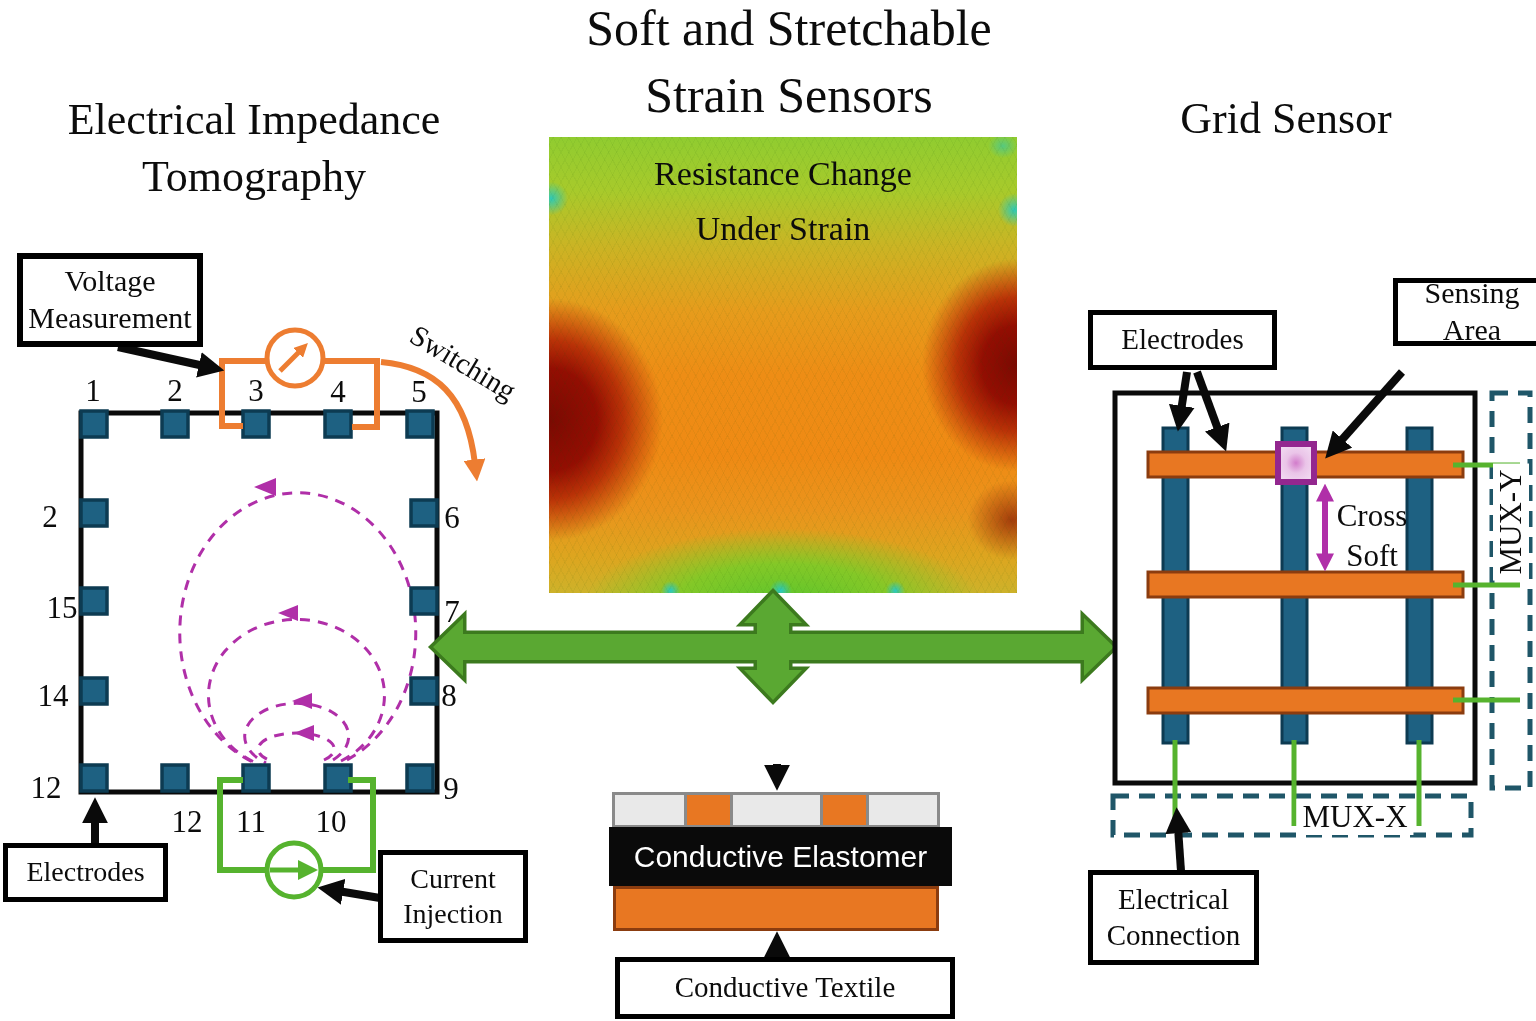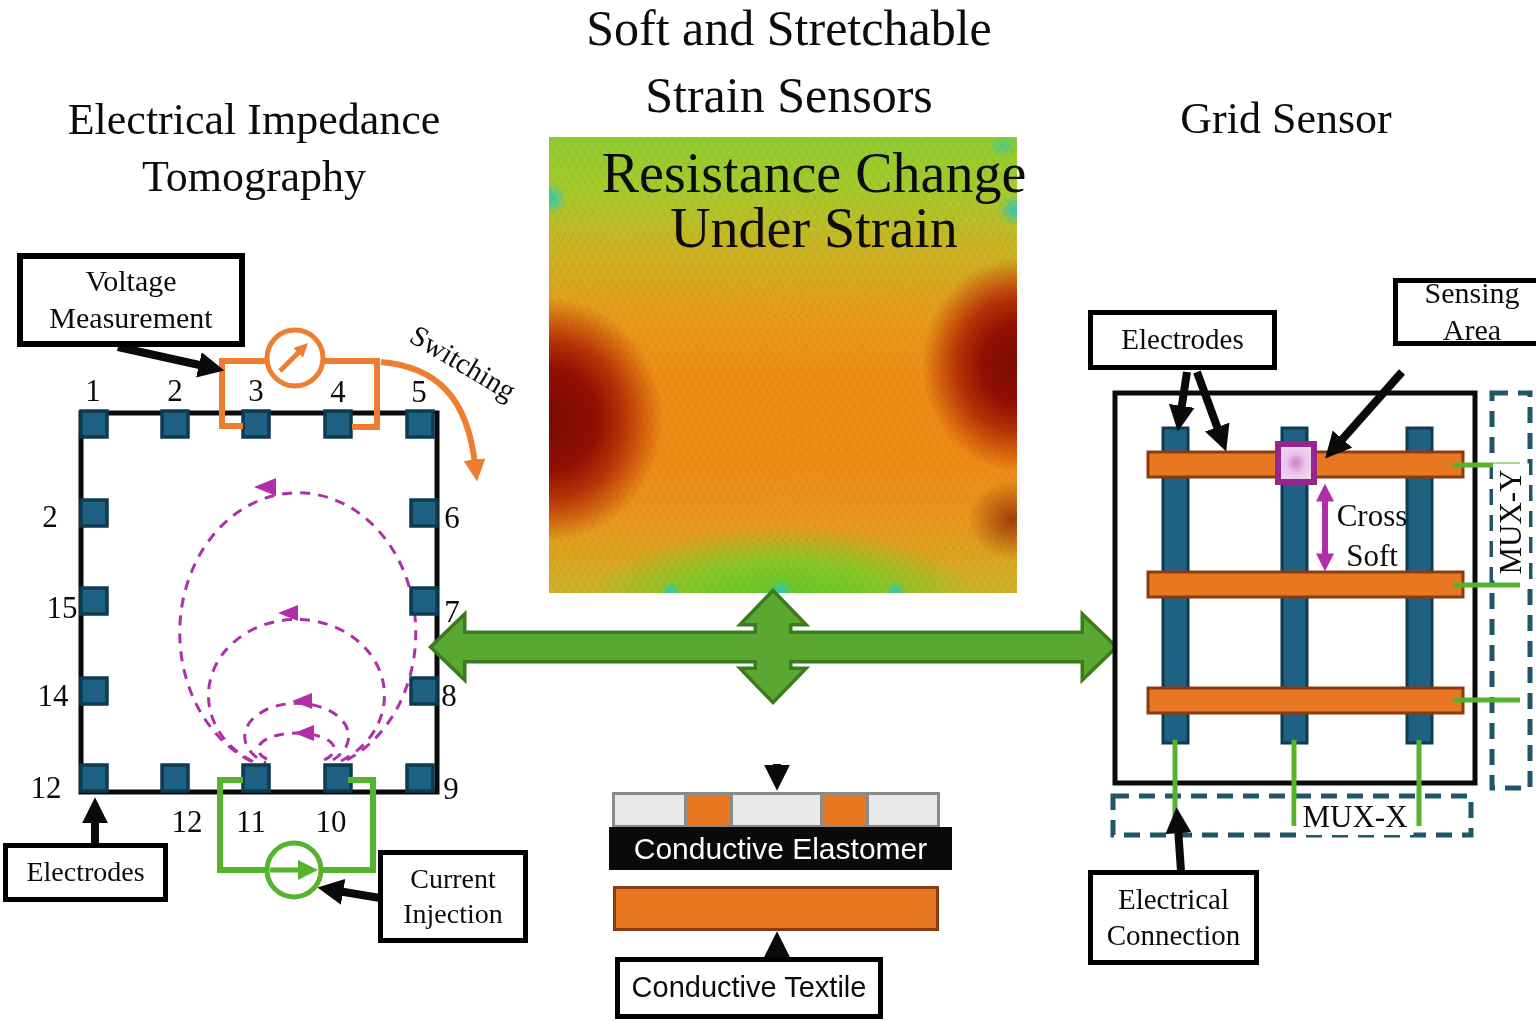--- a/index.html
+++ b/index.html
@@ -23,30 +23,30 @@
       radial-gradient(20px 16px at 97% 2%, rgba(60,200,160,0.7) 0%, rgba(60,200,160,0) 75%),
       radial-gradient(13px 13px at 26% 99.5%, #2AC8C0 0%, rgba(42,200,192,0) 75%),
       radial-gradient(15px 15px at 49.5% 99.5%, #2AC8C0 0%, rgba(42,200,192,0) 75%),
       radial-gradient(13px 13px at 74% 99.5%, #2AC8C0 0%, rgba(42,200,192,0) 75%),
       radial-gradient(120px 128px at 0% 62%, #7A0A02 0%, #930E02 40%, #B93207 62%, rgba(231,120,20,0) 95%),
       radial-gradient(100px 112px at 100% 50%, #7A0A02 0%, #930E02 35%, #B93207 60%, rgba(231,120,20,0) 95%),
       radial-gradient(45px 40px at 99% 84%, rgba(140,30,5,0.75) 0%, rgba(200,90,15,0) 100%),
       radial-gradient(200px 78px at 50% 103%, #59C52D 0%, #84C827 55%, rgba(150,200,35,0) 100%),
       linear-gradient(180deg,#90CC30 0%,#A8CA2B 12%,#CBB424 24%,#E69C1C 38%,#EE8D15 52%,#EF8A14 70%,#EA941C 82%,#DDA51F 92%,#CDB22A 100%);
   }
-  .hm-caption{font-size:56px;line-height:55px;margin-left:31px;}
+  .hm-caption{font-size:34px;line-height:55px;}
   .rot-sw{transform:translate(-50%,-50%) rotate(31deg);font-size:29px;}
   .muxy{transform:translate(-50%,-50%) rotate(-90deg);font-size:31px;background:#fff;padding:0 6px;}
   .muxx{font-size:31px;background:#fff;padding:0 6px;}
   .crosstalk{font-size:31px;line-height:40px;}
   .sans{font-family:"Liberation Sans","DejaVu Sans",sans-serif;}
   .seg-layer{position:absolute;z-index:2;left:612px;top:792px;width:328px;height:36px;box-sizing:border-box;
     background:#8a8a8a;display:grid;grid-template-columns:73fr 46fr 92fr 45fr 72fr;gap:3px;padding:3px;}
   .seg-gray{background:#e9e9e9;} .seg-orange{background:#E87722;}
-  .black-band{position:absolute;z-index:3;left:609px;top:827px;width:343px;height:43px;background:#0a0a0a;
+  .black-band{position:absolute;z-index:3;left:609px;top:827px;width:343px;height:59px;background:#0a0a0a;
     color:#fff;display:flex;align-items:center;justify-content:center;font-size:30px;}
   .orange-band{position:absolute;z-index:2;left:613px;top:886px;width:326px;height:45px;box-sizing:border-box;
     background:#E87722;border:3px solid #8B3C0F;}
 </style>
 </head>
 <body>
 
 <div class="canvas">
 
   <div class="heatmap"></div>
@@ -165,21 +165,21 @@
       <line x1="777" y1="764" x2="777" y2="770" marker-end="url(#mBlack)"></line>
       <line x1="777" y1="958" x2="777" y2="952" marker-end="url(#mBlack)"></line>
     </g>
   </svg>
 
   <div class="txt title-left" style="left:254px;top:148px;">
     <span>Electrical Impedance</span><br>
     <span>Tomography</span>
   </div>
 
-  <div class="box" style="left:17px;top:253px;width:228px;height:94px;border-width:6px;font-size:30px;">
+  <div class="box" style="left:17px;top:253px;width:186px;height:94px;border-width:6px;font-size:30px;">
     <span>Voltage</span>
     <span>Measurement</span>
   </div>
 
   <div class="txt rot-sw" style="left:463px;top:363px;">Switching</div>
 
   <span class="enum" style="left:93px;top:391px;">1</span>
   <span class="enum" style="left:175px;top:391px;">2</span>
   <span class="enum" style="left:256px;top:391px;">3</span>
   <span class="enum" style="left:338px;top:392px;">4</span>
@@ -223,21 +223,21 @@
     <div class="seg-orange"></div>
     <div class="seg-gray"></div>
   </div>
 
   <div class="black-band sans">
     <span>Conductive Elastomer</span>
   </div>
 
   <div class="orange-band"></div>
 
-  <div class="box sans" style="left:615px;top:957px;width:268px;height:62px;font-size:29px;">
+  <div class="box sans" style="left:615px;top:957px;width:340px;height:62px;font-size:29px;font-family:Liberation Serif, serif;">
     <span>Conductive Textile</span>
   </div>
 
   <div class="txt title-right" style="left:1286px;top:118px;">Grid Sensor</div>
 
   <div class="box" style="left:1088px;top:310px;width:189px;height:60px;font-size:29px;">
     <span>Electrodes</span>
   </div>
 
   <div class="box" style="left:1393px;top:278px;width:158px;height:68px;font-size:30px;text-align:right;">

